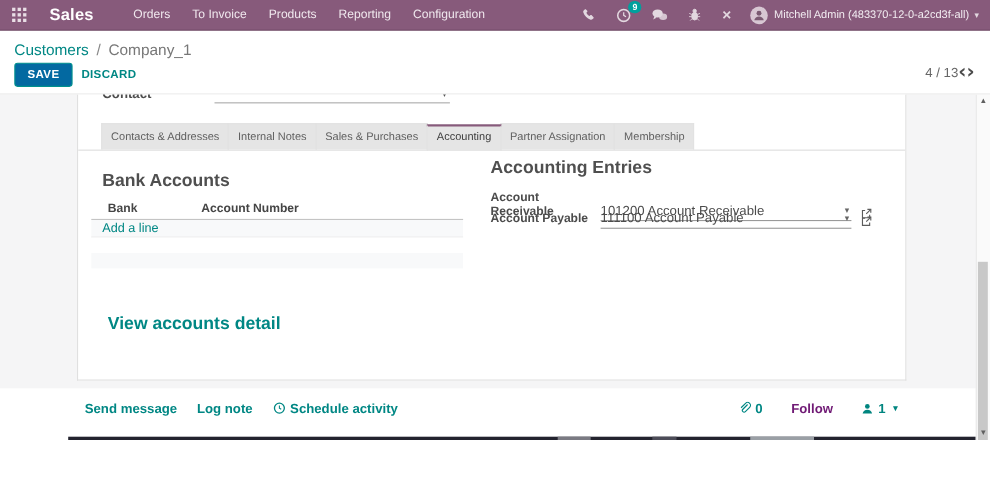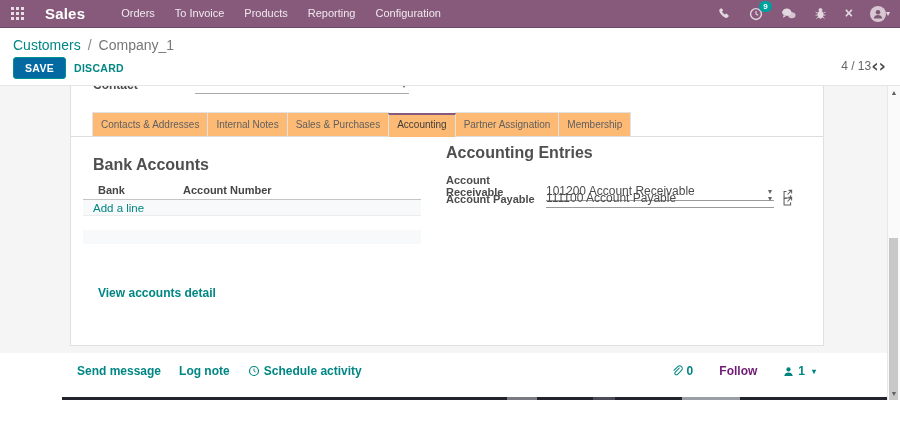--- a/index.html
+++ b/index.html
@@ -46,39 +46,39 @@
   .gray-zone{position:absolute;top:0;left:0;right:12px;height:267px;background:#f5f5f6;}
 
   .sheet{position:absolute;top:0;left:70px;width:752px;height:259px;background:#fff;
          border:1px solid #e0e0e0;border-top:none;overflow:hidden;}
   .contact-label{position:absolute;top:-8px;left:22px;font-size:12px;font-weight:bold;color:#4c4c4c;}
   .contact-input{position:absolute;top:6px;left:124px;width:214px;height:1px;border-bottom:1px solid #aaa;cursor:text;}
   .contact-caret{position:absolute;top:-5px;left:331px;font-size:8px;color:#555;}
 
   .tabbar{position:absolute;top:26px;left:0;right:0;height:25px;border-bottom:1px solid #ddd;
           padding-left:21px;display:flex;align-items:flex-end;box-sizing:border-box;}
-  .tab{font-size:10px;color:#5f5f5f;padding:6px 8px 6px;background:#fdba74;border:1px solid #e2e2e2;
+  .tab{font-size:10px;color:#5f5f5f;padding:6px 8px 6px;background:#e5e5e5;border:1px solid #e2e2e2;
        border-bottom:none;margin-right:-1px;cursor:pointer;white-space:nowrap;}
   .tab.active{border-top:2px solid #875A7B;padding-top:4px;padding-bottom:7px;margin-bottom:-1px;
               color:#3d3d3d;position:relative;z-index:2;}
 
   .section-title{position:absolute;font-size:16px;font-weight:700;color:#4f4f4f;}
   .bank-title{top:70px;left:22px;}
   .acc-title{top:58px;left:375px;}
 
   .bank-table{position:absolute;top:94px;left:12px;width:338px;font-size:11px;}
   .bt-head{display:flex;height:19px;align-items:center;border-bottom:1px solid #c4c4c4;
            font-weight:bold;color:#454545;}
   .bt-col1{width:100px;padding-left:15px;box-sizing:border-box;}
   .bt-col2{flex:1;}
   .bt-row-add{height:15px;display:flex;align-items:center;padding-left:10px;background:#f8f9fa;
               border-bottom:1px solid #ececec;font-size:11.5px;color:#008784;cursor:pointer;}
   .bt-row-empty{height:14px;background:#fff;}
   .bt-row-stripe{height:14px;background:#f8f9fa;}
-  .view-detail{position:absolute;top:200px;left:27px;font-size:12px;font-weight:bold;color:#008784;cursor:pointer;}
+  .view-detail{position:absolute;top:200px;left:27px;font-size:16px;font-weight:bold;color:#008784;cursor:pointer;}
 
   .field-row{position:absolute;left:375px;width:347px;display:flex;align-items:flex-end;}
   .fr-1{top:88px;}
   .fr-2{top:105px;}
   .field-label{width:100px;font-size:11px;font-weight:bold;color:#4c4c4c;padding-bottom:3px;}
   .field-value{flex:1;border-bottom:1px solid #9a9a9a;display:flex;justify-content:space-between;
                align-items:center;font-size:12px;color:#4c4c4c;padding-bottom:2px;cursor:pointer;}
   .field-caret{font-size:8px;color:#666;margin-right:2px;}
   .ext-link{margin-left:8px;color:#5c5c5c;padding-bottom:1px;cursor:pointer;display:flex;}
 
@@ -169,20 +169,21 @@
           </svg>
       </span>
       <span class="nav-icon close-glyph">×</span>
       <div class="user-menu">
         <span class="avatar">
           <svg width="12" height="12" viewBox="0 0 16 16" fill="currentColor">
               <circle cx="8" cy="5.5" r="3"></circle>
               <path d="M2.3 14c.5-3.2 2.9-4.7 5.7-4.7s5.2 1.5 5.7 4.7z"></path>
             </svg>
         </span>
+        <span class="user-name">Mitchell Admin (483370-12-0-a2cd3f-all)</span>
         <span class="user-caret">▾</span>
       </div>
     </div>
   </div>
 
   <div class="control">
     <div class="breadcrumb">
       <span class="bc-parent">Customers</span><span class="bc-sep">/</span><span class="bc-current">Company_1</span>
     </div>
     <button class="btn-save">SAVE</button>

